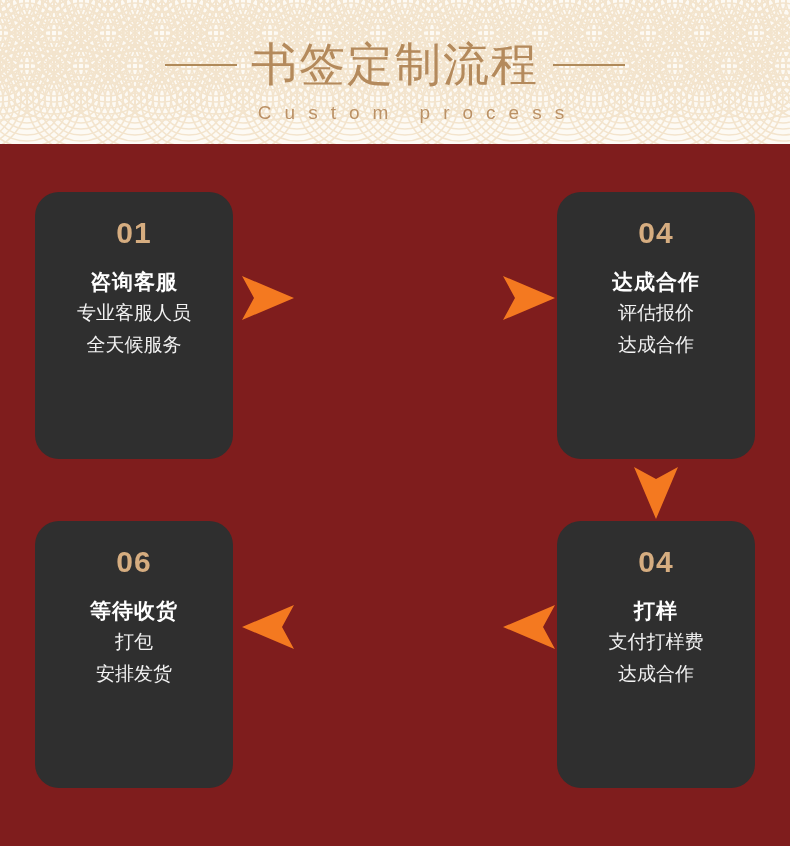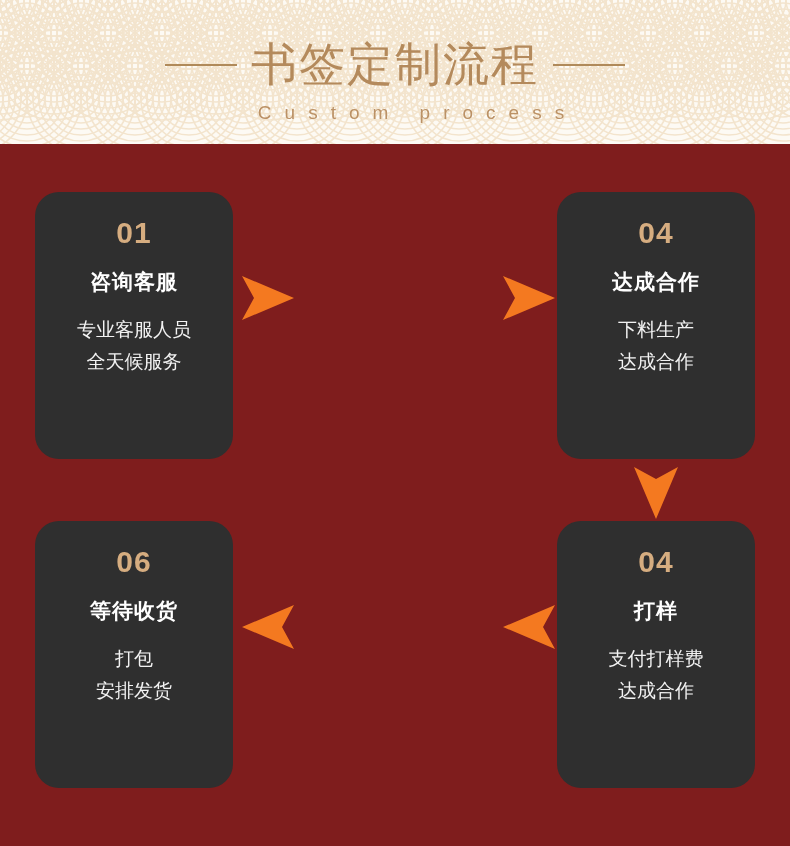--- a/index.html
+++ b/index.html
@@ -119,21 +119,20 @@
     margin-top: 14px;
     font-size: 21px;
     line-height: 36px;
     font-weight: bold;
     color: #ffffff;
     letter-spacing: 1px;
     white-space: nowrap;
   }
 
   .card-lines {
-    margin-top: 17px;
     display: flex;
     flex-direction: column;
     align-items: center;
     gap: 7px;
   }
 
   .card-line {
     font-size: 19px;
     line-height: 25px;
     color: #f2f2f2;
@@ -284,21 +283,21 @@
         <div class="card-line">专业客服人员</div>
         <div class="card-line">全天候服务</div>
       </div>
     </div>
 
 
     <div class="card card-03">
       <div class="card-num">04</div>
       <div class="card-title">达成合作</div>
       <div class="card-lines">
-        <div class="card-line">下料生产</div>
+        <div class="card-line">评估报价</div>
         <div class="card-line">达成合作</div>
       </div>
     </div>
 
     <div class="card card-04">
       <div class="card-num">04</div>
       <div class="card-title">打样</div>
       <div class="card-lines">
         <div class="card-line">支付打样费</div>
         <div class="card-line">达成合作</div>

